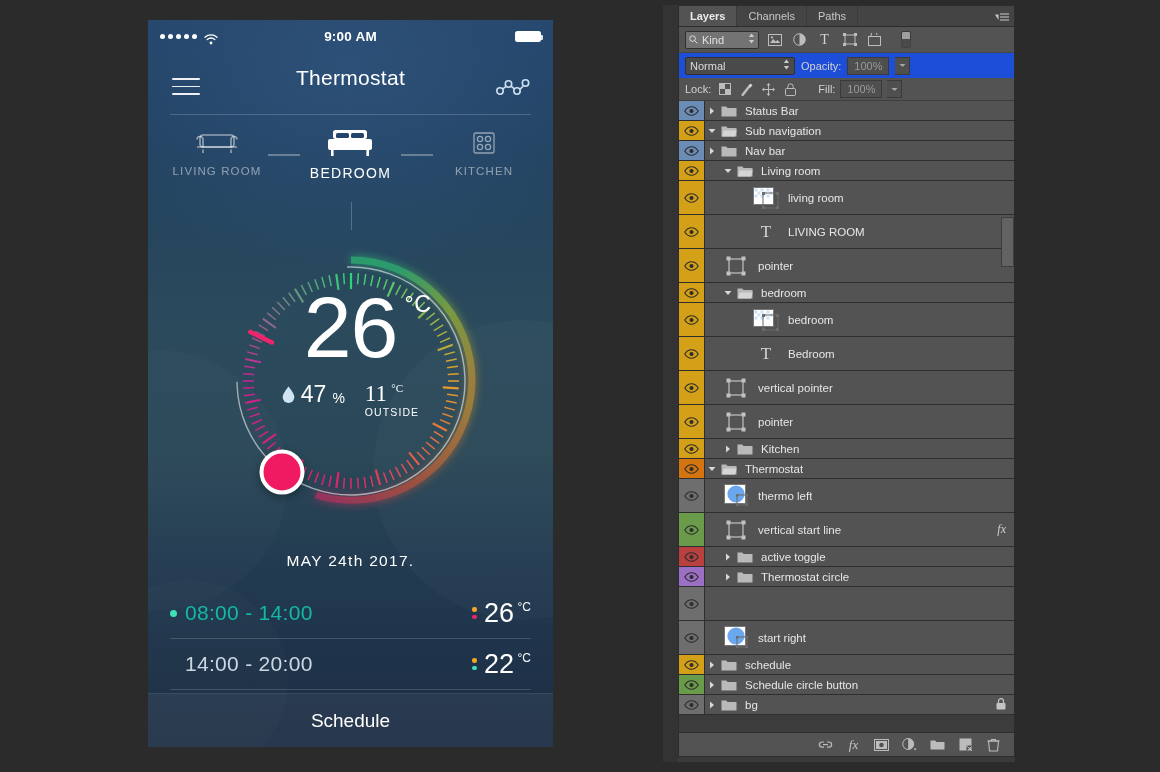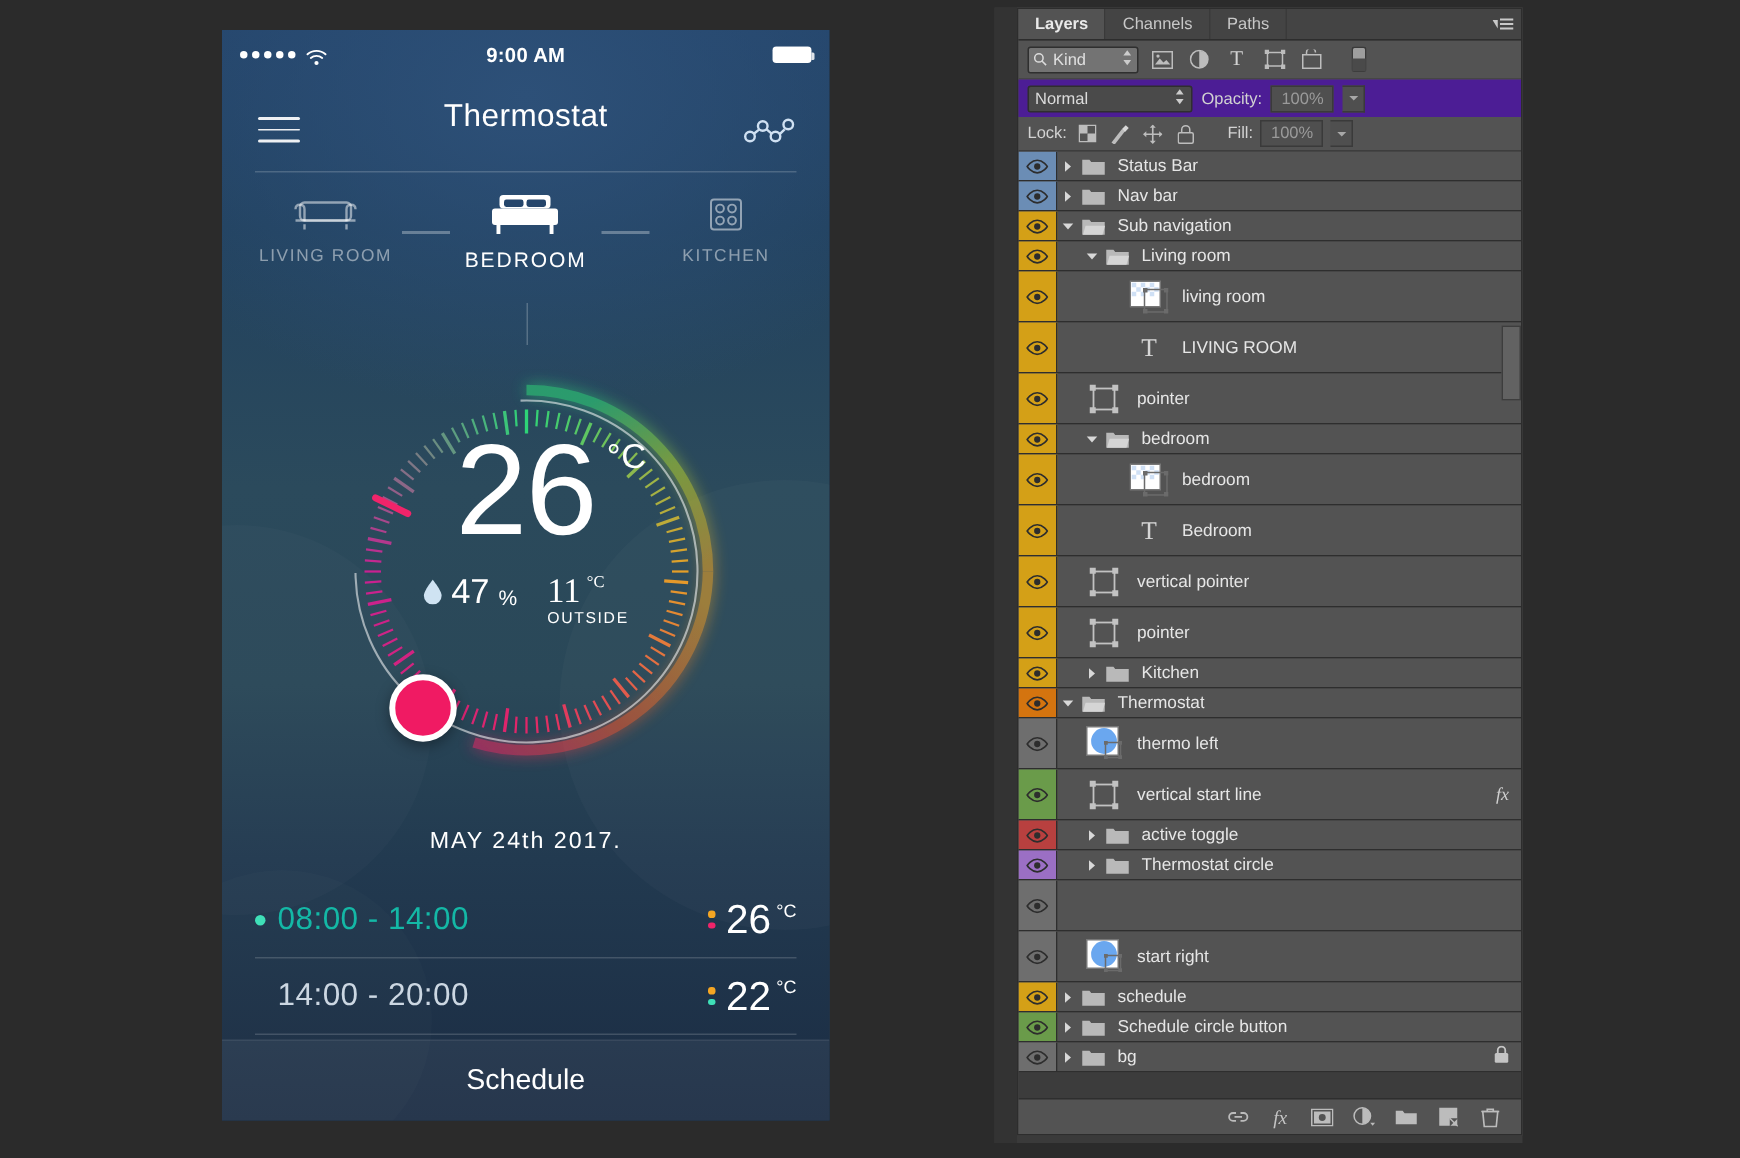--- a/index.html
+++ b/index.html
@@ -188,21 +188,21 @@
     width:74px; height:18px; background:#737373; border:1px solid #2f2f2f;
     border-radius:2px; display:flex; align-items:center; padding:0 3px;
     font-size:11px; color:#e0e0e0; gap:4px; cursor:pointer;
   }
   .kind-select .sp { margin-left:auto; }
   .filt-ico {
     width:19px; height:18px; display:flex; align-items:center; justify-content:center;
     cursor:pointer; color:#bdbdbd;
   }
   .ps-blend {
-    height:25px; background:#4c1d95; display:flex; align-items:center;
+    height:25px; background:#1d4ed8; display:flex; align-items:center;
     padding:0 6px; gap:6px; flex:0 0 auto;
   }
   .blend-select {
     width:110px; height:18px; background:#4a4a4a; border:1px solid #2f2f2f;
     border-radius:2px; display:flex; align-items:center; padding:0 4px;
     font-size:11px; color:#dcdcdc; cursor:pointer;
   }
   .blend-select .sp { margin-left:auto; }
   .ps-lbl { font-size:11px; color:#d2d2d2; }
   .num-box {
@@ -697,62 +697,62 @@
             </div>
             <div class="folder-ic">
               <svg width="16" height="12" viewBox="0 0 16 12">
                 <path d="M0.5 11.5V1.5h4.8l1.2 1.5h9v8.5z" fill="#b9b9b9"></path>
               </svg>
             </div>
             <span class="layer-name">Status Bar</span>
           </div>
         </div>
         <div class="layer-row">
+          <div class="eye-cell" style="background: rgb(212, 160, 23);">
+            <svg width="15" height="10" viewBox="0 0 15 10">
+              <path d="M0.8 5S3.4 0.8 7.5 0.8 14.2 5 14.2 5 11.6 9.2 7.5 9.2 0.8 5 0.8 5z" fill="none" stroke="#2d2d2d" stroke-width="1.1"></path>
+              <circle cx="7.5" cy="5" r="2.1" fill="#2d2d2d"></circle>
+            </svg>
+          </div>
+          <div class="row-body">
+            <div style="width: 0px; flex: 0 0 auto;"></div>
+            <div class="tw">
+              <svg width="8" height="8" viewBox="0 0 8 8">
+                <path d="M0.5 2h7l-3.5 4z" fill="#d8d8d8"></path>
+              </svg>
+            </div>
+            <div class="folder-ic">
+              <svg width="16" height="12" viewBox="0 0 16 12">
+                <path d="M0.5 11.5V1.5h4.8l1.2 1.5h9v8.5z" fill="#b9b9b9"></path>
+                <path d="M1 11.5l1.7-6h13l-1.7 6z" fill="#d5d5d5"></path>
+              </svg>
+            </div>
+            <span class="layer-name">Sub navigation</span>
+          </div>
+        </div>
+        <div class="layer-row">
           <div class="eye-cell" style="background: rgb(107, 141, 181);">
             <svg width="15" height="10" viewBox="0 0 15 10">
               <path d="M0.8 5S3.4 0.8 7.5 0.8 14.2 5 14.2 5 11.6 9.2 7.5 9.2 0.8 5 0.8 5z" fill="none" stroke="#2d2d2d" stroke-width="1.1"></path>
               <circle cx="7.5" cy="5" r="2.1" fill="#2d2d2d"></circle>
             </svg>
           </div>
           <div class="row-body">
             <div style="width: 0px; flex: 0 0 auto;"></div>
             <div class="tw">
               <svg width="8" height="8" viewBox="0 0 8 8">
                 <path d="M2 0.5v7l4-3.5z" fill="#d8d8d8"></path>
               </svg>
             </div>
             <div class="folder-ic">
               <svg width="16" height="12" viewBox="0 0 16 12">
                 <path d="M0.5 11.5V1.5h4.8l1.2 1.5h9v8.5z" fill="#b9b9b9"></path>
               </svg>
             </div>
             <span class="layer-name">Nav bar</span>
-          </div>
-        </div>
-        <div class="layer-row">
-          <div class="eye-cell" style="background: rgb(212, 160, 23);">
-            <svg width="15" height="10" viewBox="0 0 15 10">
-              <path d="M0.8 5S3.4 0.8 7.5 0.8 14.2 5 14.2 5 11.6 9.2 7.5 9.2 0.8 5 0.8 5z" fill="none" stroke="#2d2d2d" stroke-width="1.1"></path>
-              <circle cx="7.5" cy="5" r="2.1" fill="#2d2d2d"></circle>
-            </svg>
-          </div>
-          <div class="row-body">
-            <div style="width: 0px; flex: 0 0 auto;"></div>
-            <div class="tw">
-              <svg width="8" height="8" viewBox="0 0 8 8">
-                <path d="M0.5 2h7l-3.5 4z" fill="#d8d8d8"></path>
-              </svg>
-            </div>
-            <div class="folder-ic">
-              <svg width="16" height="12" viewBox="0 0 16 12">
-                <path d="M0.5 11.5V1.5h4.8l1.2 1.5h9v8.5z" fill="#b9b9b9"></path>
-                <path d="M1 11.5l1.7-6h13l-1.7 6z" fill="#d5d5d5"></path>
-              </svg>
-            </div>
-            <span class="layer-name">Sub navigation</span>
           </div>
         </div>
         <div class="layer-row">
           <div class="eye-cell" style="background: rgb(212, 160, 23);">
             <svg width="15" height="10" viewBox="0 0 15 10">
               <path d="M0.8 5S3.4 0.8 7.5 0.8 14.2 5 14.2 5 11.6 9.2 7.5 9.2 0.8 5 0.8 5z" fill="none" stroke="#2d2d2d" stroke-width="1.1"></path>
               <circle cx="7.5" cy="5" r="2.1" fill="#2d2d2d"></circle>
             </svg>
           </div>
           <div class="row-body">

